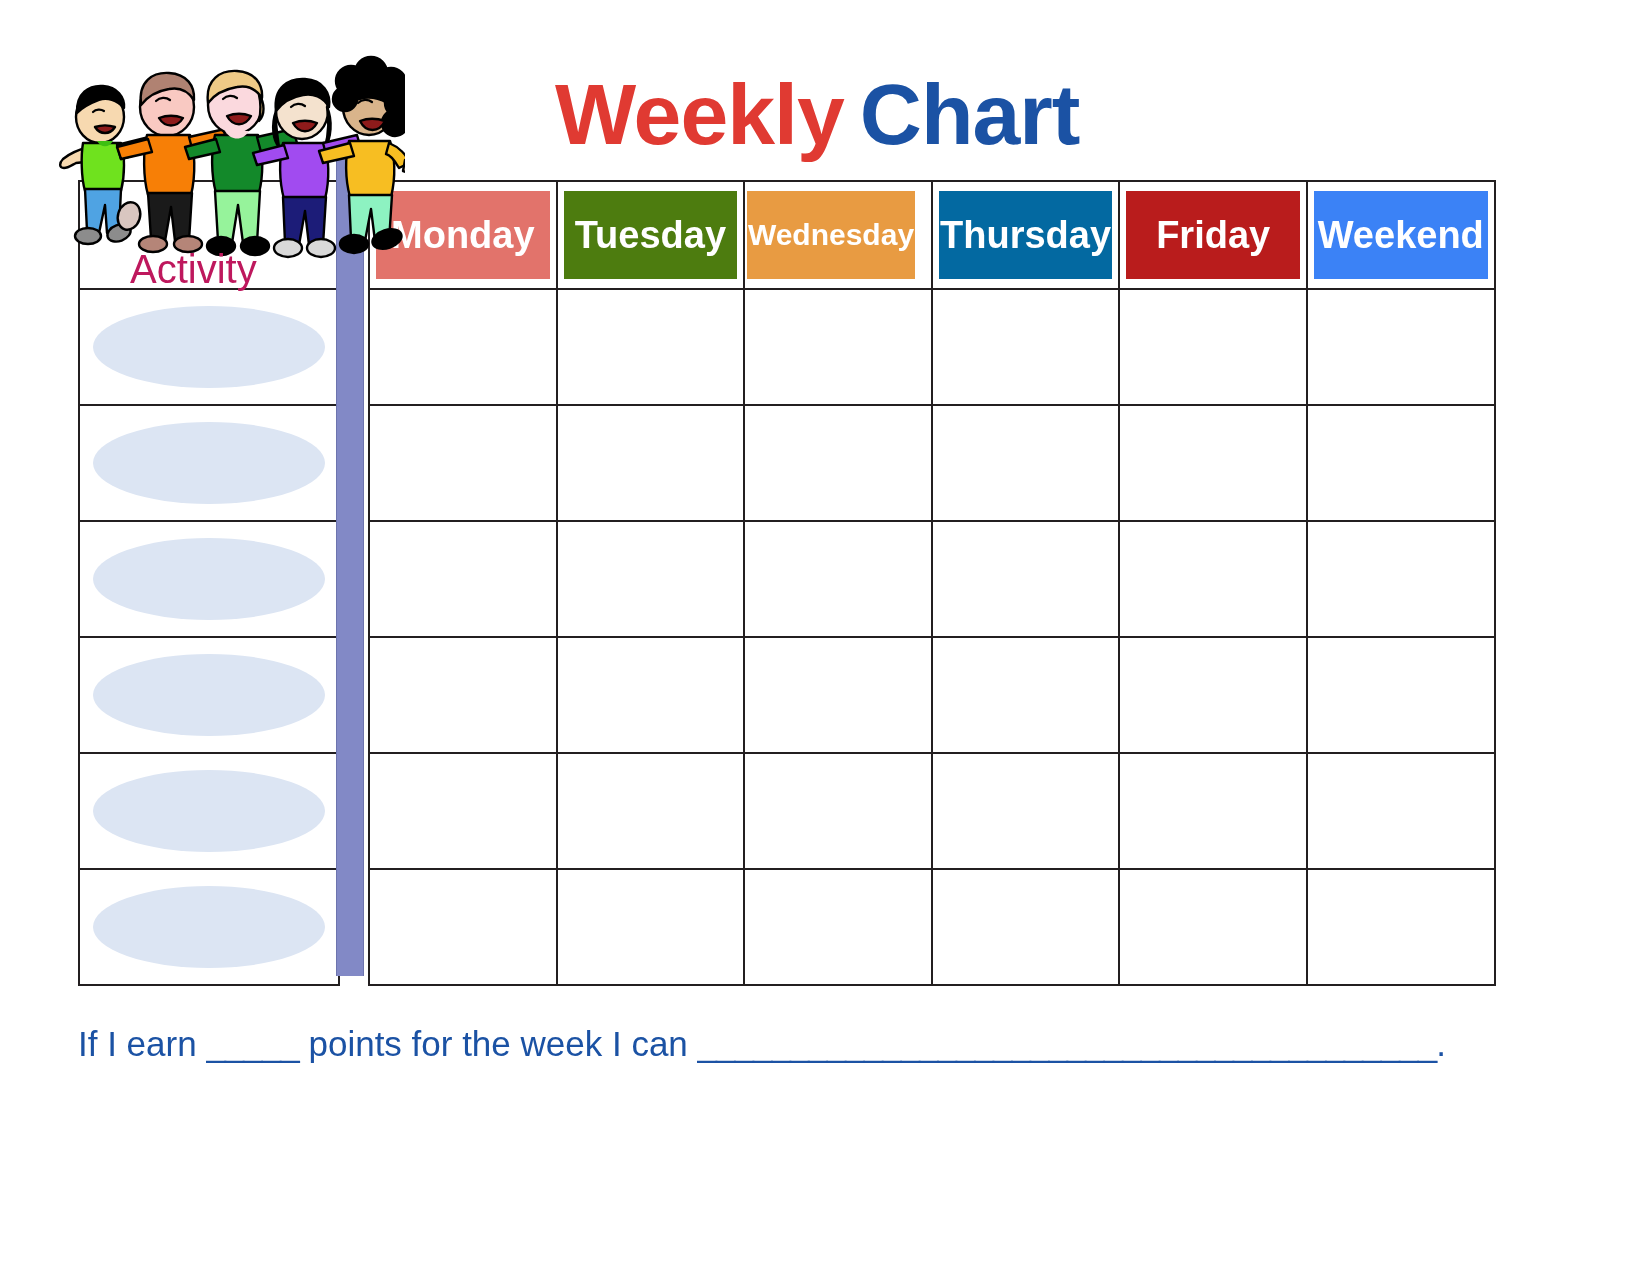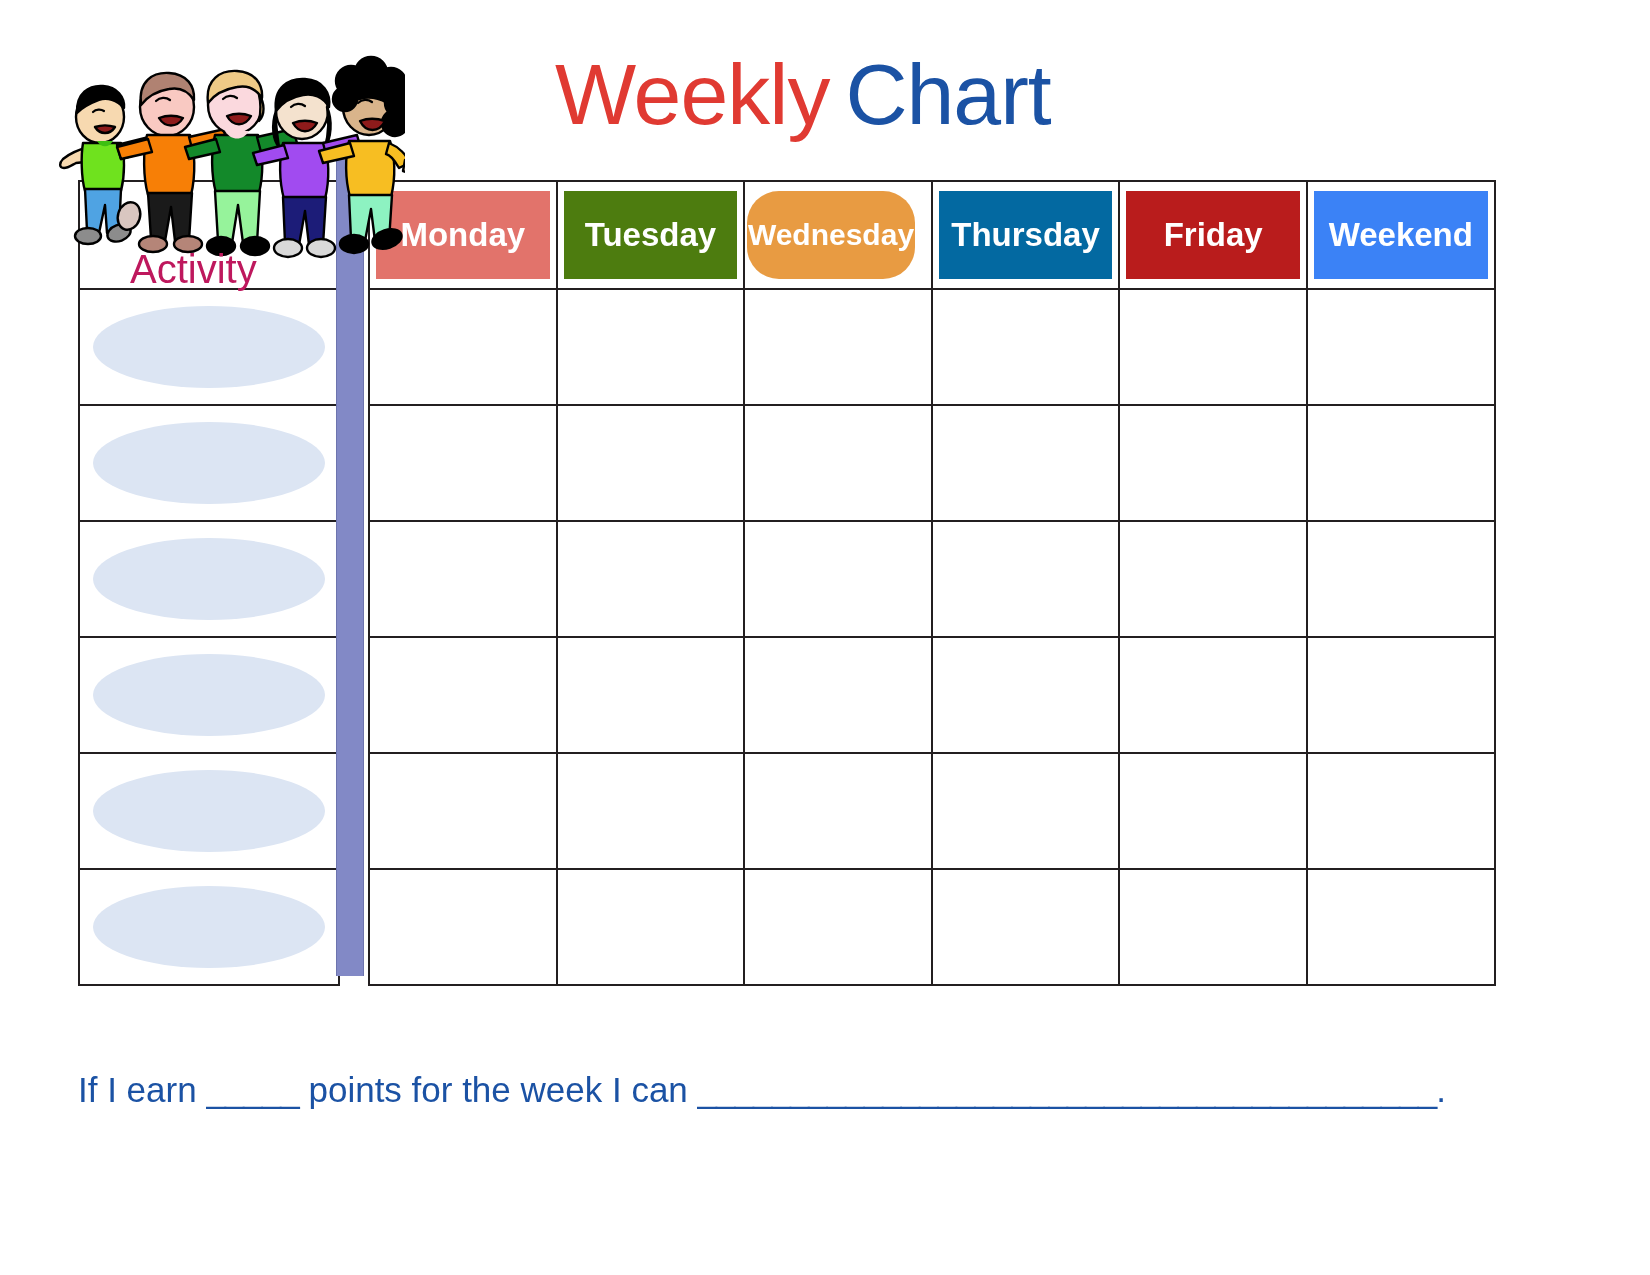--- a/index.html
+++ b/index.html
@@ -12,25 +12,25 @@
     height: 1275px;
     position: relative;
     overflow: hidden;
     font-family: "Liberation Sans", sans-serif;
   }
 
   
   #title {
     position: absolute;
     left: 555px;
-    top: 44px;
+    top: 64px;
     width: 620px;
     height: 105px;
     font-size: 86px;
-    font-weight: normal;
+    font-weight: bold;
     letter-spacing: -1px;
     line-height: 100px;
     white-space: nowrap;
   }
   #title .w1 { color: #E03A32; }
   #title .w2 { color: #1B52A4; margin-left: 16px; }
 
   
   #clipart {
     position: absolute;
@@ -89,46 +89,46 @@
   .col-day { width: 185.6px; }
 
   thead td { height: 106px; vertical-align: middle; text-align: center; }
 
   .day-chip {
     display: block;
     margin: 7px 6px;
     height: 88px;
     line-height: 88px;
     color: #ffffff;
-    font-size: 33px;
+    font-size: 38px;
     font-weight: bold;
     text-align: center;
     overflow: hidden;
     white-space: nowrap;
   }
-  .chip-wednesday { font-size: 30px; margin-left: 2px; margin-right: 16px; border-radius: 32px; }
+  .chip-wednesday { font-size: 30px; margin-left: 2px; margin-right: 16px; }
 
   tbody td { height: 114px; }
 
   .activity-ellipse {
     position: absolute;
     left: 50%;
     top: 50%;
     transform: translate(-50%, -50%);
     width: 232px;
     height: 82px;
     border-radius: 50%;
     background: #DCE5F3;
   }
 
   
   #footer-line {
     position: absolute;
     left: 78px;
-    top: 1070px;
+    top: 1024px;
     width: 1500px;
     font-size: 35px;
     color: #1B52A4;
     white-space: nowrap;
     letter-spacing: 0px;
   }
   #footer-line .blank-short { letter-spacing: -1px; }
   #footer-line .blank-long { letter-spacing: -1px; }
 </style>
 </head>

